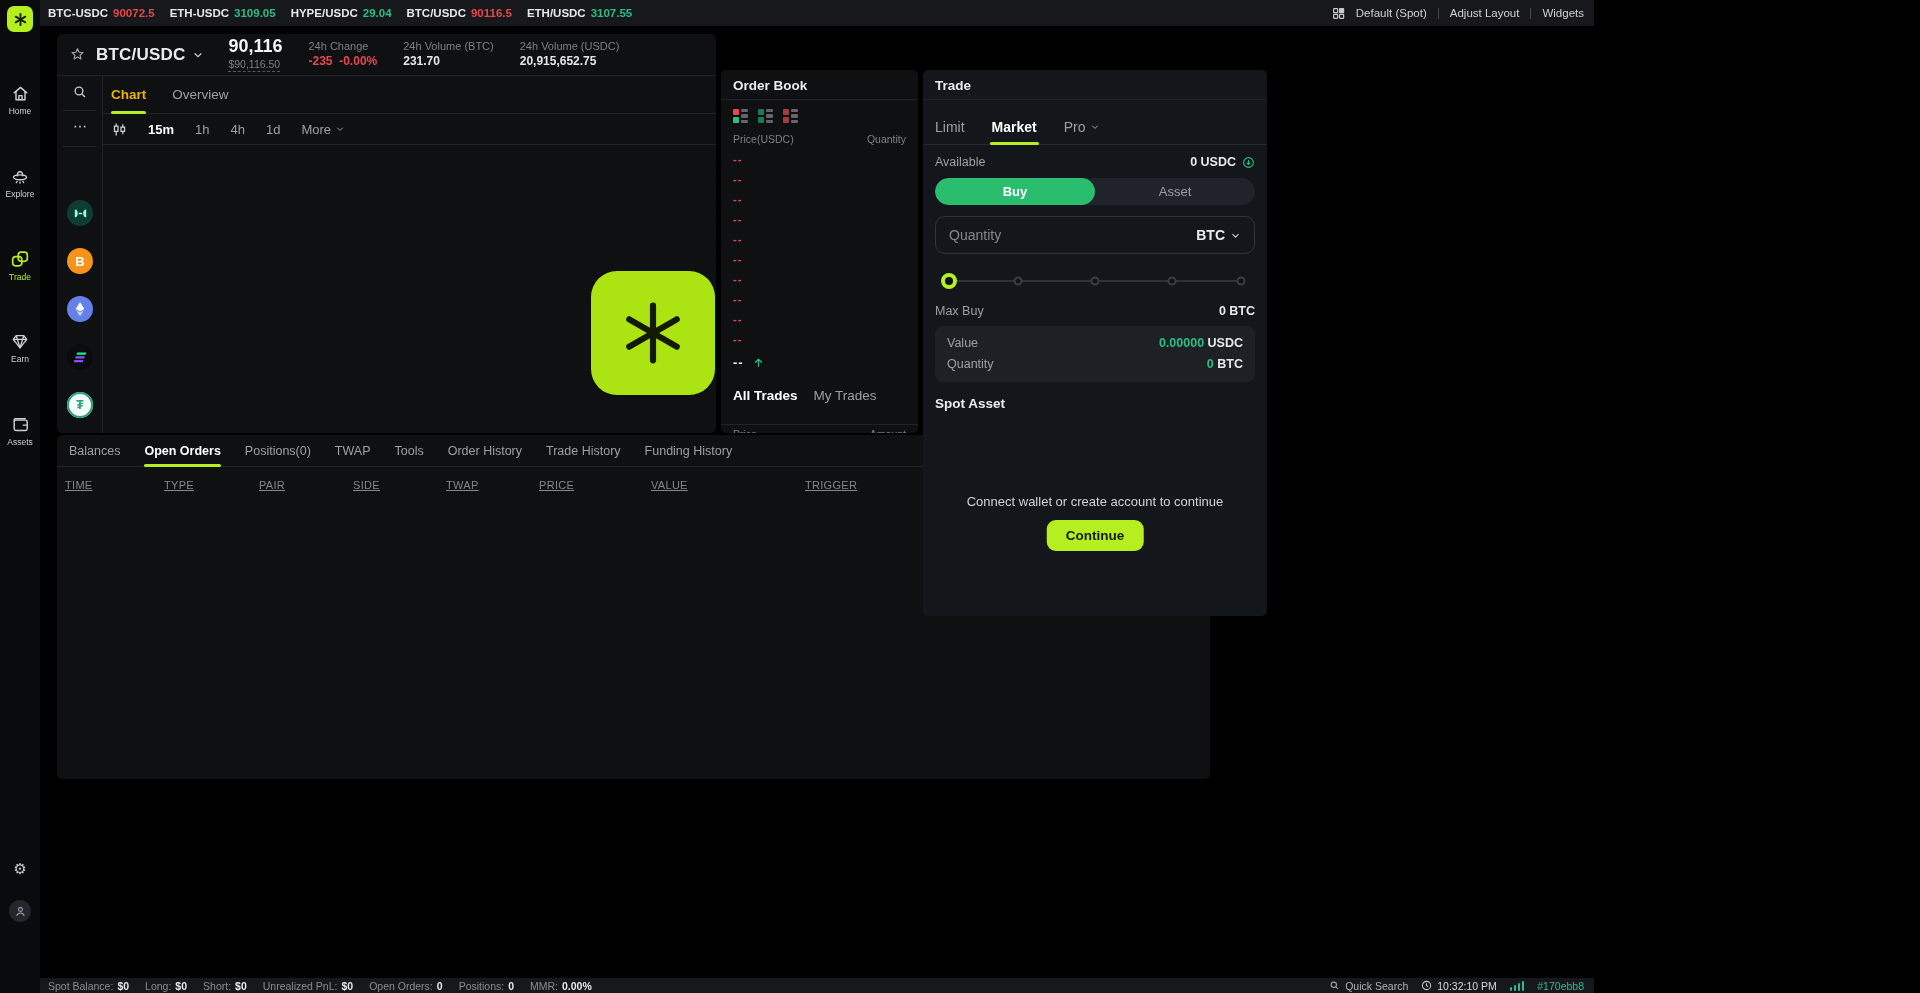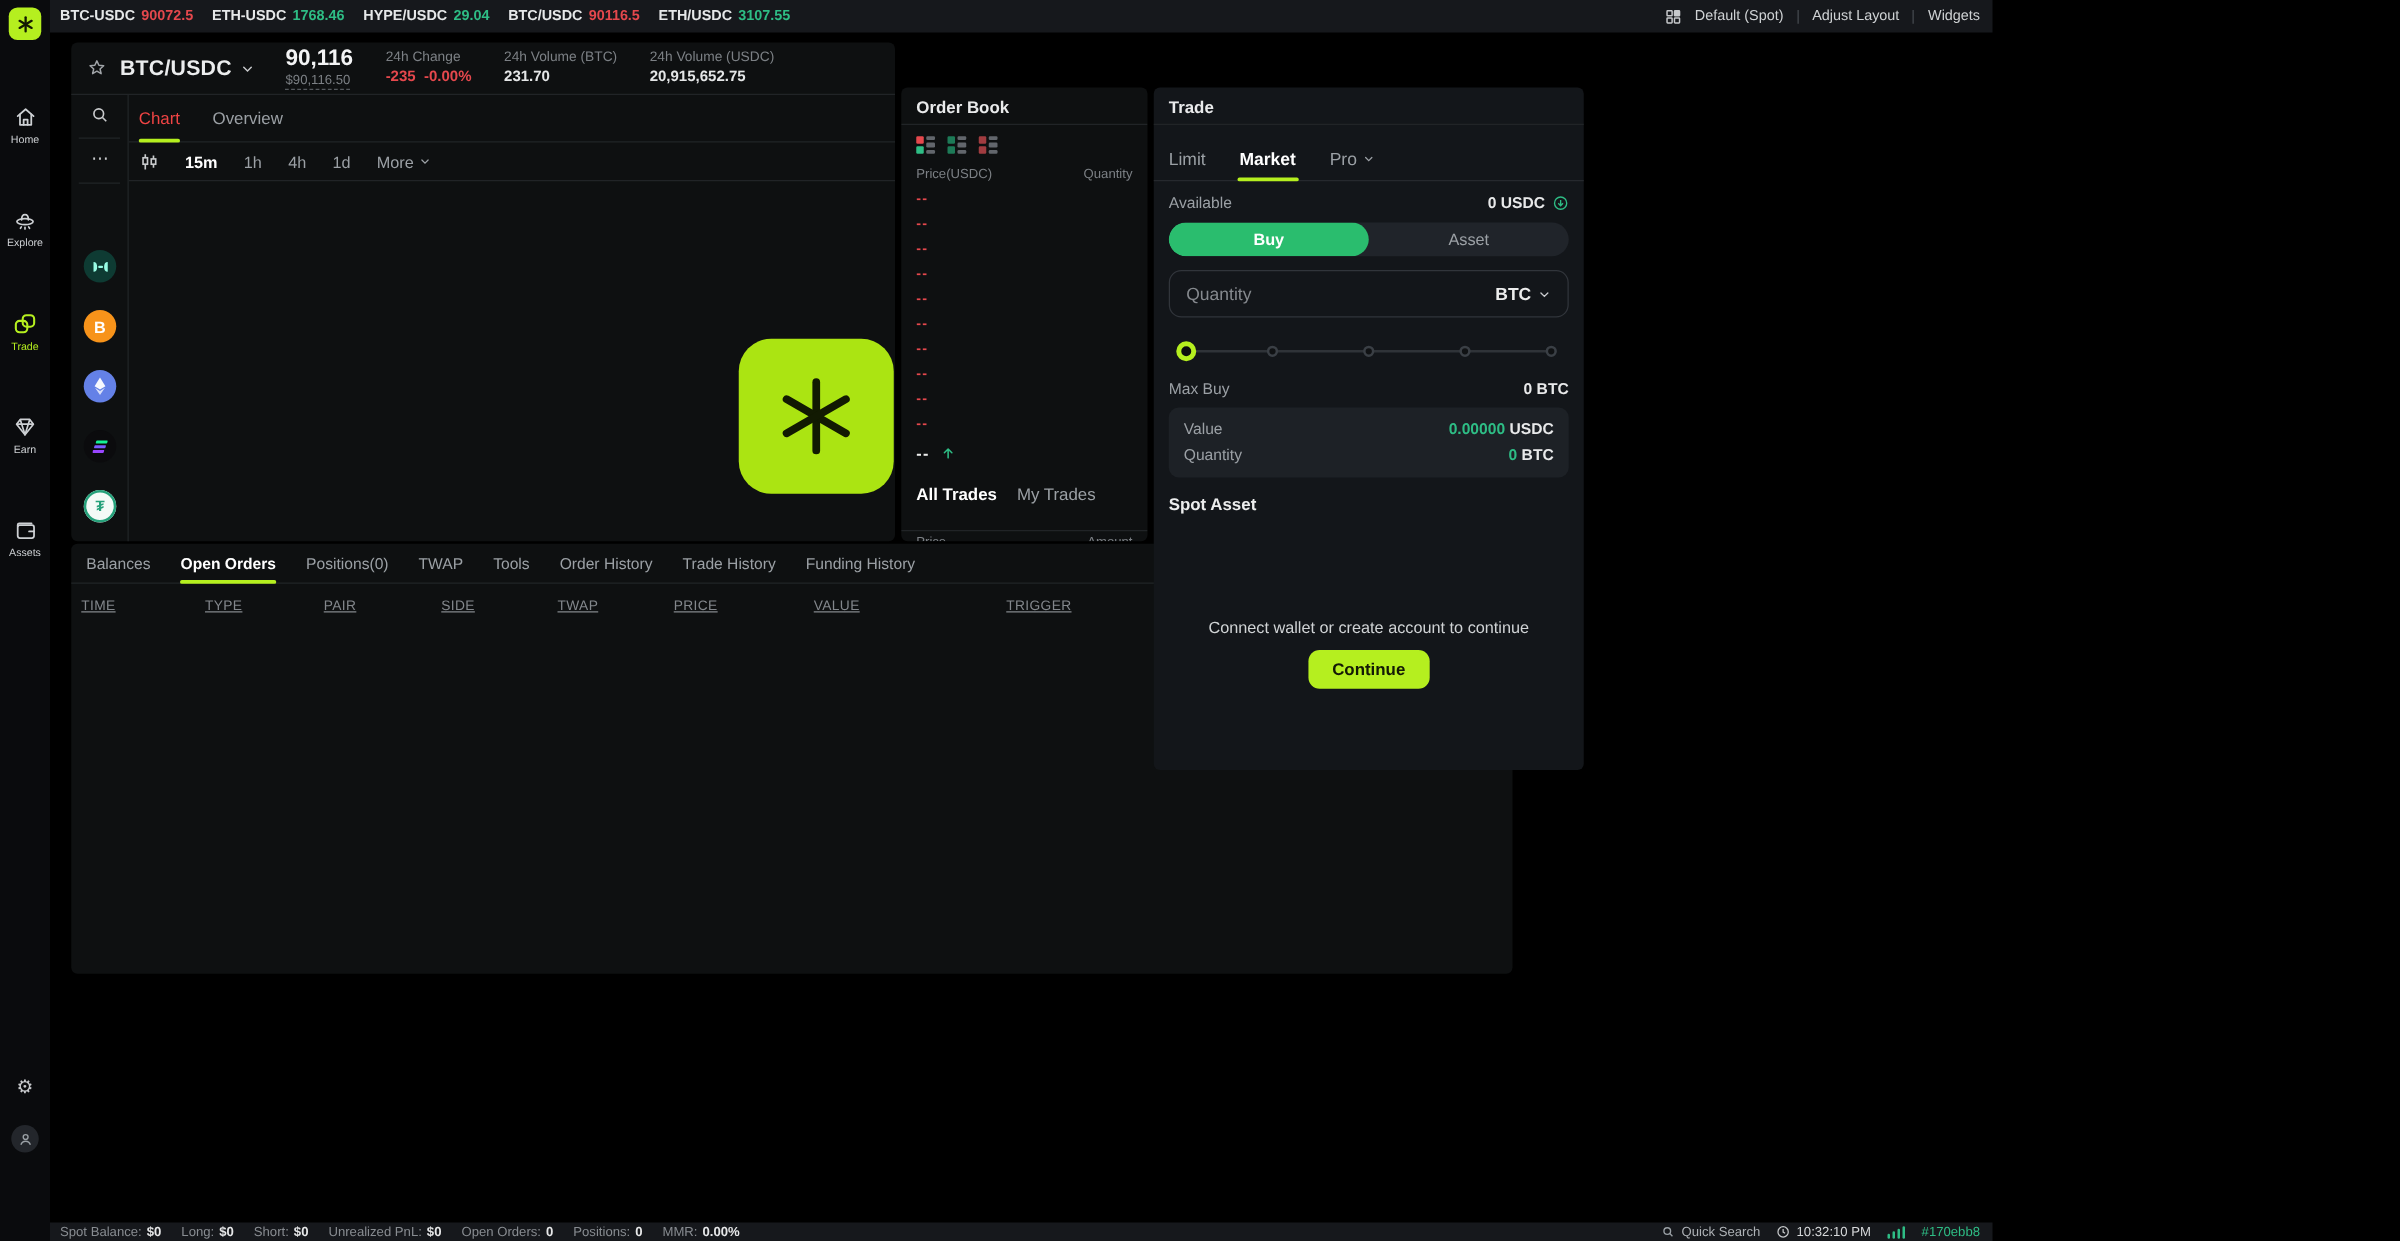--- a/index.html
+++ b/index.html
@@ -40,21 +40,21 @@
   #pair-name{font-size:17px;font-weight:800;margin-left:10px;letter-spacing:.2px;cursor:pointer;}
   #price-block{margin-left:24px;line-height:1.05;}
   #price-big{font-size:18px;font-weight:700;color:#f3f4f5;}
   #price-usd{font-size:10.5px;color:var(--mut);border-bottom:1px dashed #55595e;display:inline-block;padding-bottom:1px;}
   .stat{margin-left:26px;line-height:1.25;}
   .stat .sl{font-size:11px;color:var(--mut);}
   .stat .sv{font-size:12px;color:#e4e6e7;font-weight:600;}
   .stat .sv.down{color:var(--down);}
   #chart-tabs{margin-left:46px;height:38px;display:flex;align-items:center;gap:26px;border-bottom:1px solid var(--line);padding-left:8px;}
   .ctab{font-size:13.5px;color:var(--txt2);cursor:pointer;position:relative;height:100%;display:flex;align-items:center;}
-  .ctab.active{color:#ef4444;font-weight:400;}
+  .ctab.active{color:#eab308;font-weight:700;}
   .ctab.active::after{content:"";position:absolute;left:0;right:0;bottom:-1px;height:3px;background:var(--accent);border-radius:2px;}
   #tf-row{margin-left:46px;height:31px;display:flex;align-items:center;gap:21px;border-bottom:1px solid var(--line);padding-left:9px;}
   .tf{font-size:13px;color:var(--txt2);cursor:pointer;}
   .tf.active{color:#fff;font-weight:700;}
   .more-wrap{display:flex;align-items:center;gap:4px;color:var(--txt2);font-size:13px;cursor:pointer;}
   #watchlist{position:absolute;left:0;top:42px;bottom:0;width:46px;border-right:1px solid var(--line);}
   .wl-ic{position:absolute;left:0;width:46px;display:flex;justify-content:center;cursor:pointer;color:#c9cbcd;}
   .wl-div{position:absolute;left:6px;right:6px;height:1px;background:var(--line);}
   .coin{position:absolute;left:10px;width:26px;height:26px;border-radius:50%;display:flex;align-items:center;justify-content:center;cursor:pointer;font-weight:700;}
   #chart-logo{position:absolute;left:534px;top:237px;width:124px;height:124px;border-radius:26px;background:#abe412;display:flex;align-items:center;justify-content:center;}
@@ -144,21 +144,21 @@
 
 <div id="stage">
 
   <div id="topbar">
     <div class="tick">
         <span class="tp">BTC-USDC</span>
         <span class="tv v-down">90072.5</span>
       </div>
     <div class="tick">
         <span class="tp">ETH-USDC</span>
-        <span class="tv v-up">1768.46</span>
+        <span class="tv v-up">3109.05</span>
       </div>
     <div class="tick">
         <span class="tp">HYPE/USDC</span>
         <span class="tv v-up">29.04</span>
       </div>
     <div class="tick">
         <span class="tp">BTC/USDC</span>
         <span class="tv v-down">90116.5</span>
       </div>
     <div class="tick">

